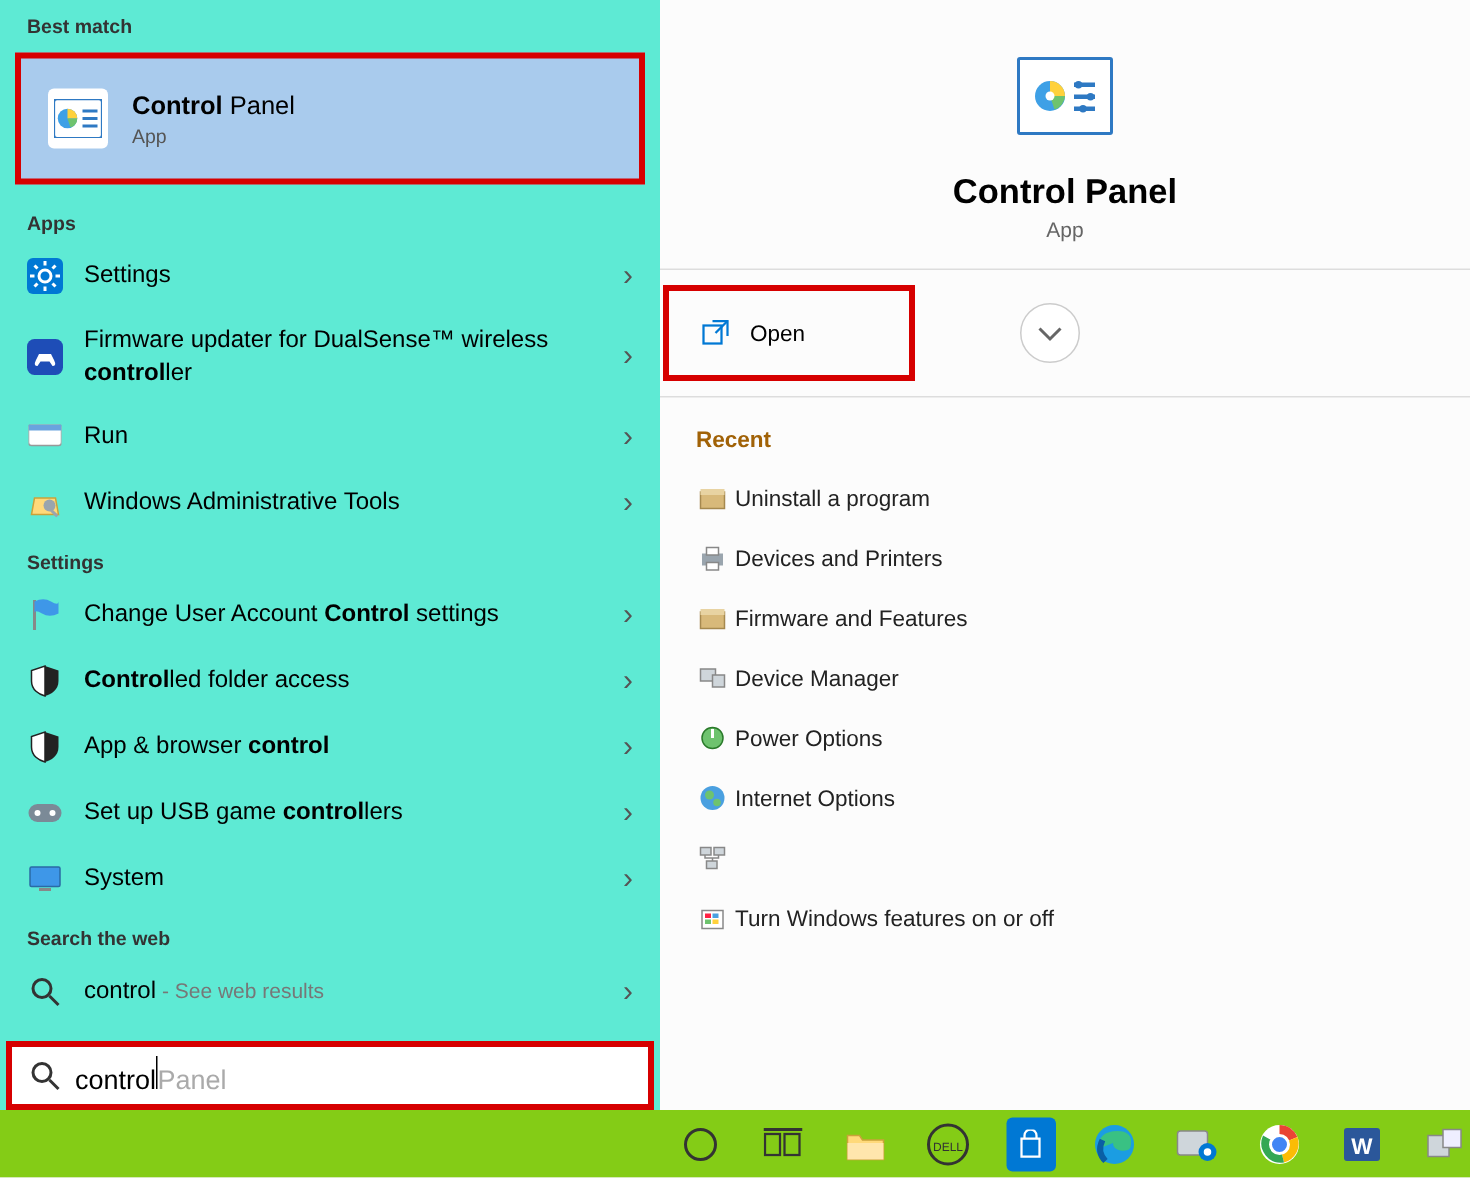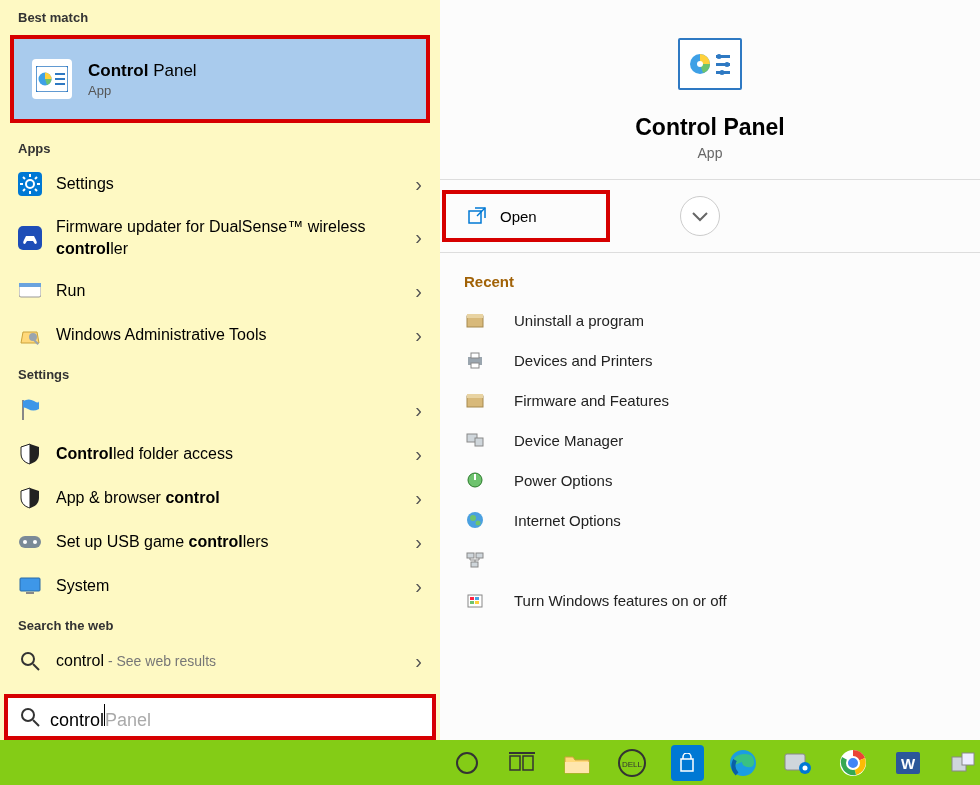--- a/index.html
+++ b/index.html
@@ -9,21 +9,21 @@
     background: #e8e8e8;
     width: 980px;
     height: 785px;
     overflow: hidden;
     position: relative;
     color: #000;
   }
   .layout { display: flex; height: 740px; }
   .left {
     width: 440px;
-    background: #fef9c3;
+    background: #5eead4;
     display: flex;
     flex-direction: column;
     overflow-y: auto;
   }
   .right {
     flex: 1;
     background: #fcfcfc;
     display: flex;
     flex-direction: column;
   }
@@ -98,42 +98,42 @@
   .preview-sub { font-size: 14px; color: #666; }
 
   .open-row {
     display: flex;
     align-items: center;
     gap: 14px;
     padding: 12px 22px;
     border: 4px solid #d60000;
     width: 168px;
     margin: 6px 0 6px 0;
-    height: 52px;
+    height: 64px;
   }
   .open-wrap { padding: 4px 0 4px 2px; border-bottom: 1px solid #ddd; position:relative;}
   .open-row .label { font-size: 15px; color: #000;}
   .expand-circle {
     position: absolute;
     right: 260px;
     top: 50%;
     transform: translateY(-50%);
     width: 40px; height: 40px;
     border: 1.5px solid #ccc;
     border-radius: 50%;
     display:flex; align-items:center; justify-content:center;
     background: #fff;
     font-size: 20px;
     color: #555;
   }
   .recent-hdr { font-weight: 600; font-size: 15px; padding: 20px 24px 10px 24px; color:#a16207;}
   .recent-row {
     display: flex;
     align-items: center;
-    gap: 28px;
+    gap: 4px;
     padding: 9px 24px;
     font-size: 15px;
     color: #222;
   }
   .ric { width: 22px; height: 22px; display:flex; align-items:center; justify-content:center; flex-shrink:0; }
 
   
   .search-bar {
     position: absolute;
     left: 4px; bottom: 45px;
@@ -250,20 +250,23 @@
 
     <div class="section-header">Settings</div>
 
     <div class="row">
       <span class="icon24">
         <svg width="22" height="24" viewBox="0 0 22 24">
             <line x1="4" y1="2" x2="4" y2="22" stroke="#888" stroke-width="2"></line>
         <path d="M4 3 Q10 0 15 3 Q20 6 20 3 L20 11 Q14 14 9 11 Q4 8 4 11 Z" fill="#3e97e8"></path>
           </svg>
       </span>
+      <span class="label">
+        <span>Change User Account </span><span class="strong">Control</span><span> settings</span>
+      </span>
       <span class="chev">›</span>
     </div>
 
     <div class="row">
       <span class="icon24">
         <svg width="20" height="22" viewBox="0 0 20 22">
             <path d="M10 1 L19 4 V11 C19 17 14 20 10 21 C6 20 1 17 1 11 V4 Z" fill="#222"></path>
         <path d="M10 1 L10 21 C6 20 1 17 1 11 V4 Z" fill="#fff" stroke="#222"></path>
           </svg>
       </span>

